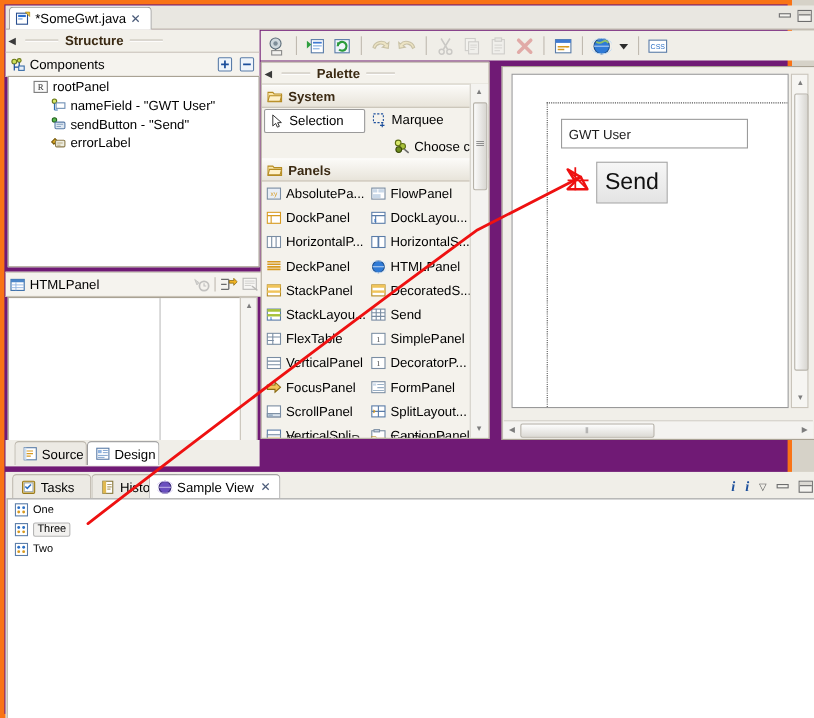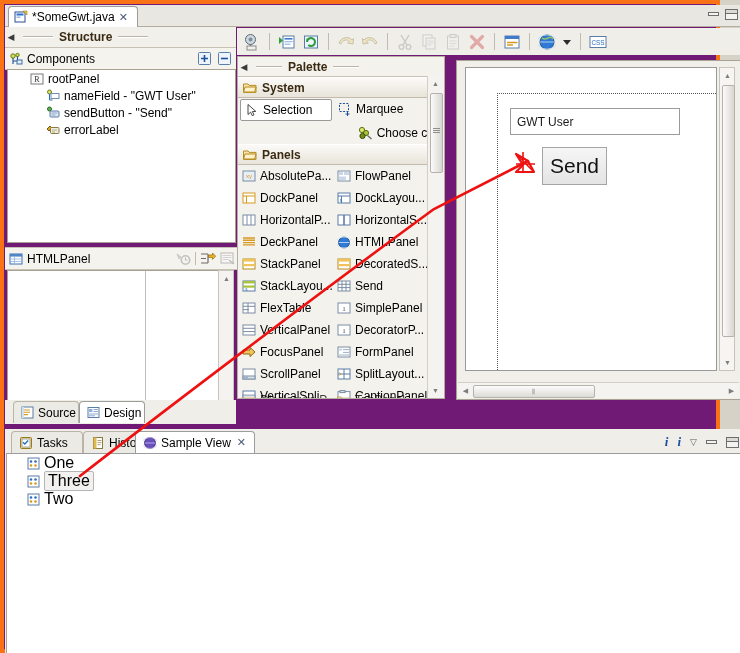--- a/index.html
+++ b/index.html
@@ -168,21 +168,21 @@
   }
   .btab.inactive{background:#eceae4;border:1px solid #b9b3a8;border-bottom:none;}
   .btab.active{background:#ffffff;border:1px solid #9c9c9c;border-bottom:none;}
   .btab .tl{white-space:nowrap;}
   .btools{position:absolute;right:4px;top:5px;display:flex;align-items:center;gap:9px;}
   .ibtn{font-weight:bold;font-style:italic;color:#1c4f9c;font-size:13px;font-family:"Liberation Serif",serif;}
   .listarea{
     position:absolute;left:1px;top:24px;width:736px;height:202px;
     background:#ffffff;border:1px solid #a9a294;border-top:1px solid #9c9c9c;box-sizing:border-box;
   }
-  .lrow{height:18px;display:flex;align-items:center;gap:4px;padding-left:20px;font-size:16px;}
+  .lrow{height:18px;display:flex;align-items:center;gap:4px;padding-left:6px;font-size:10px;}
   .lrow.sel .lbl{background:#f2f1ef;border:1px solid #b5b5b5;padding:0 3px;border-radius:2px;}
 
   
   .toolbar{
     position:absolute;left:233px;top:24px;width:506px;height:27px;
     background:#f0eee8;display:flex;align-items:center;gap:2px;padding-left:4px;
     box-sizing:border-box;
   }
   .tbtn{width:22px;height:22px;display:flex;align-items:center;justify-content:center;}
   .tsep{width:1px;height:17px;background:#c0bab0;margin:0 4px;}

